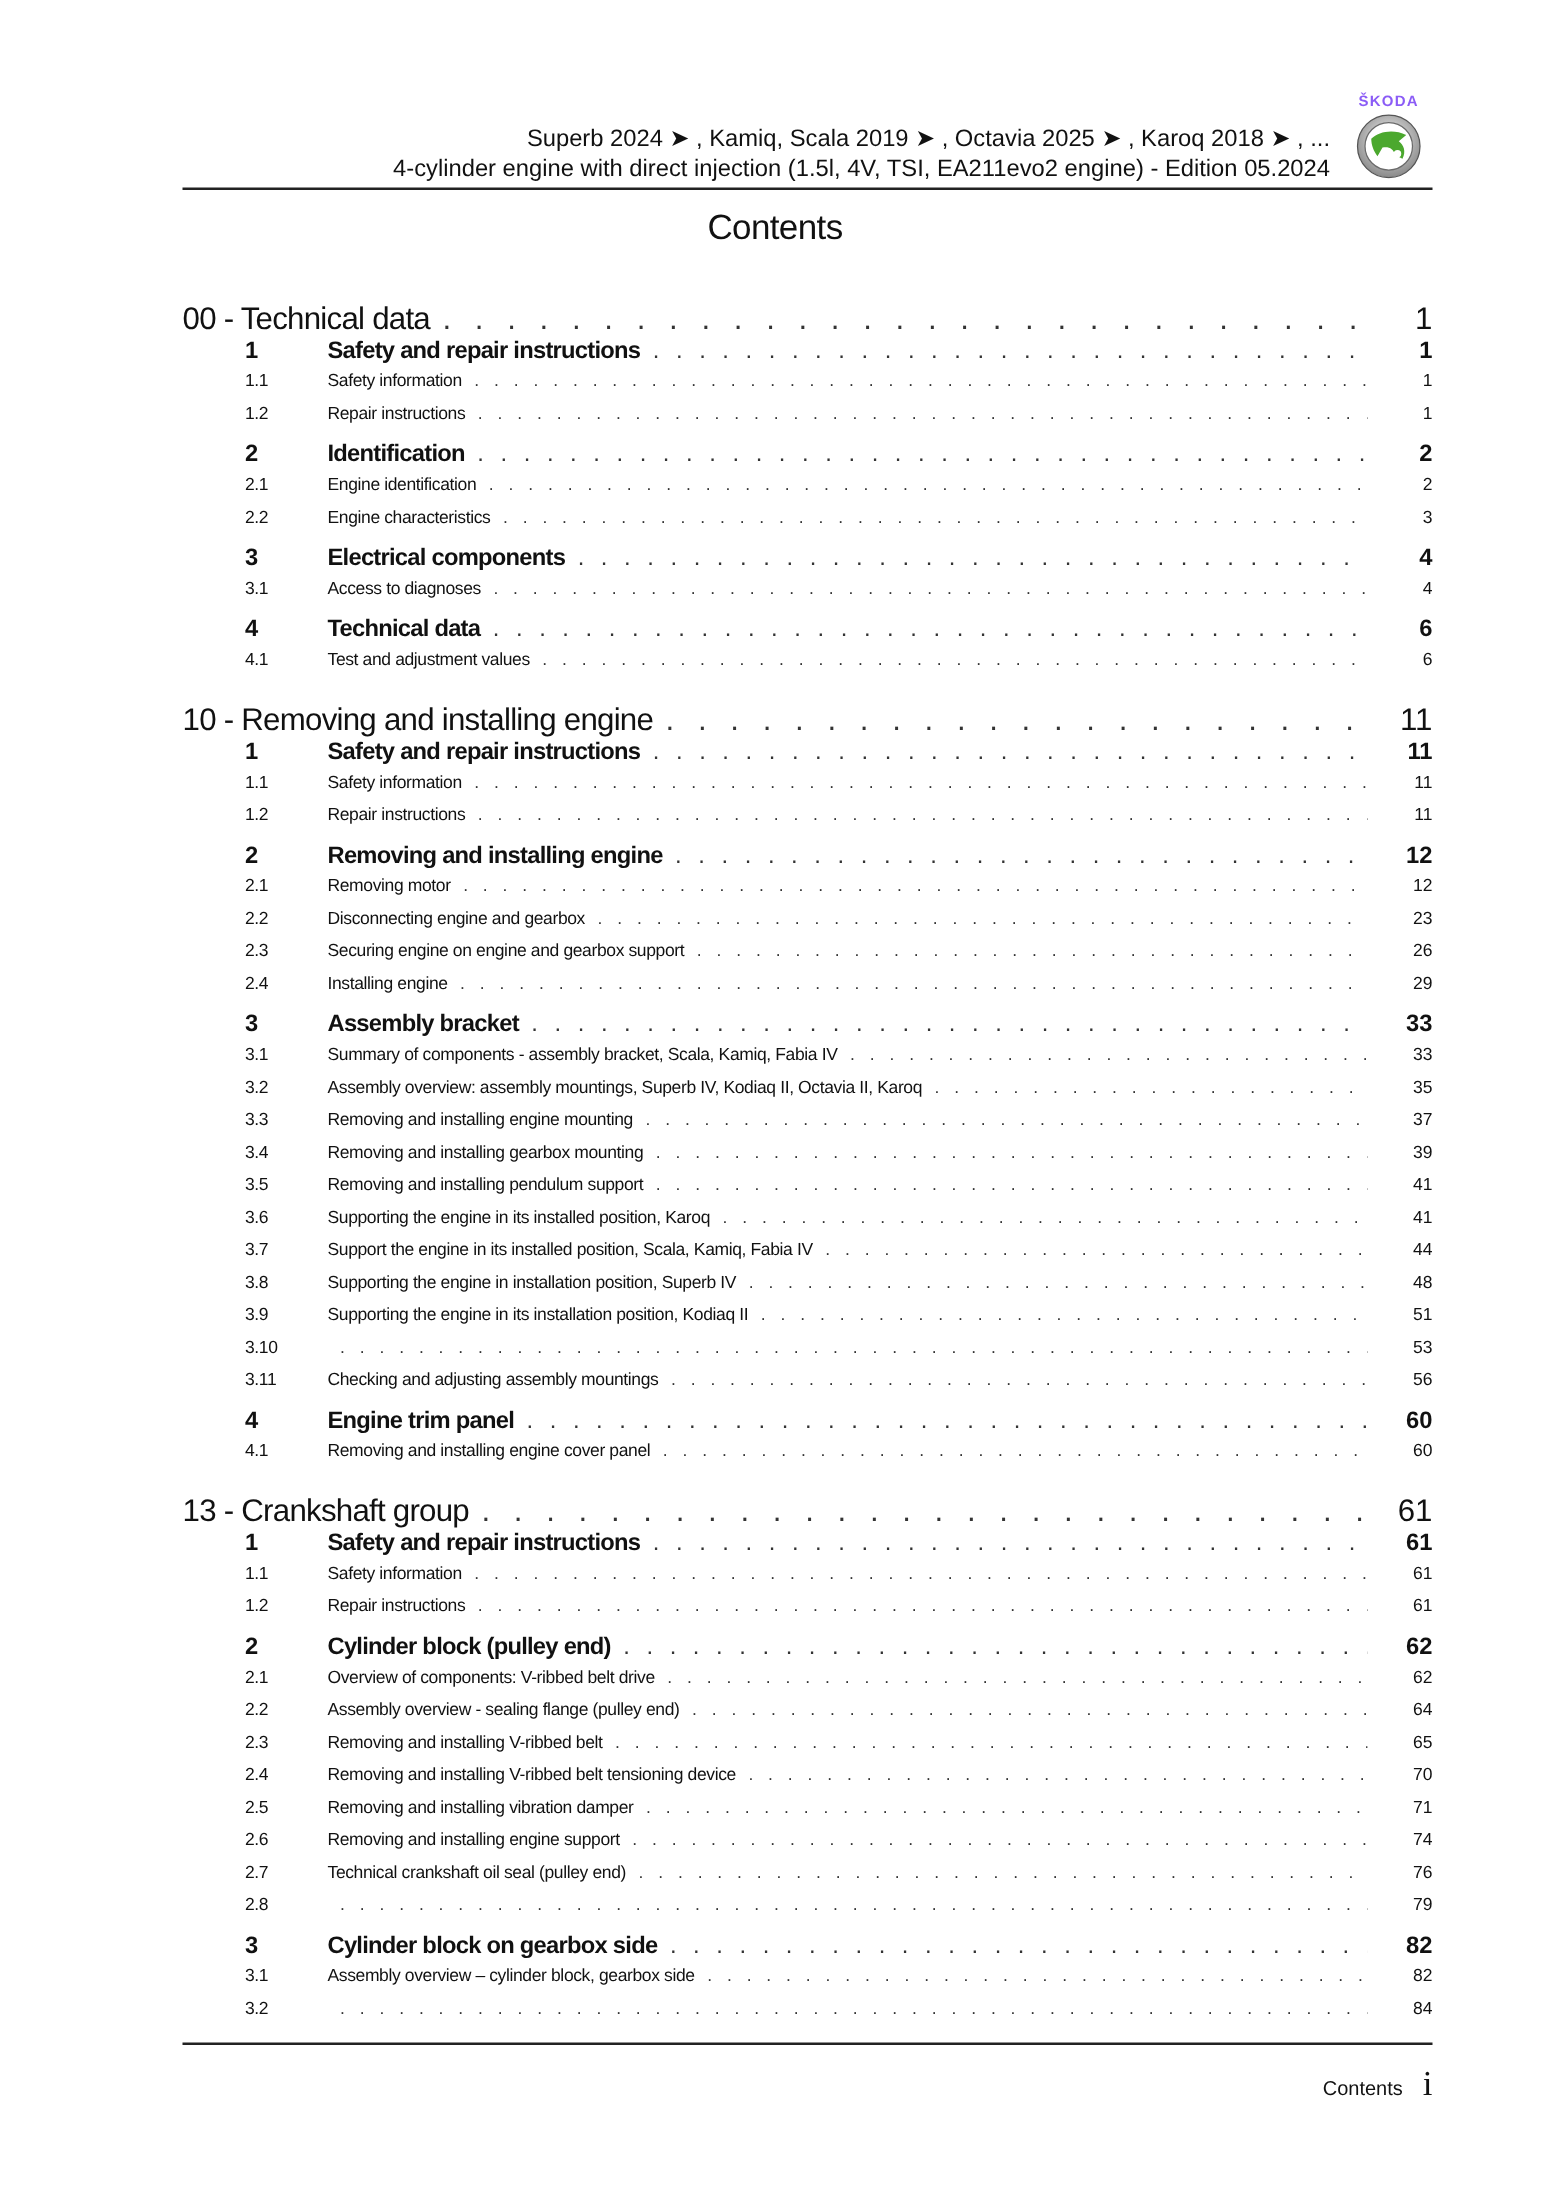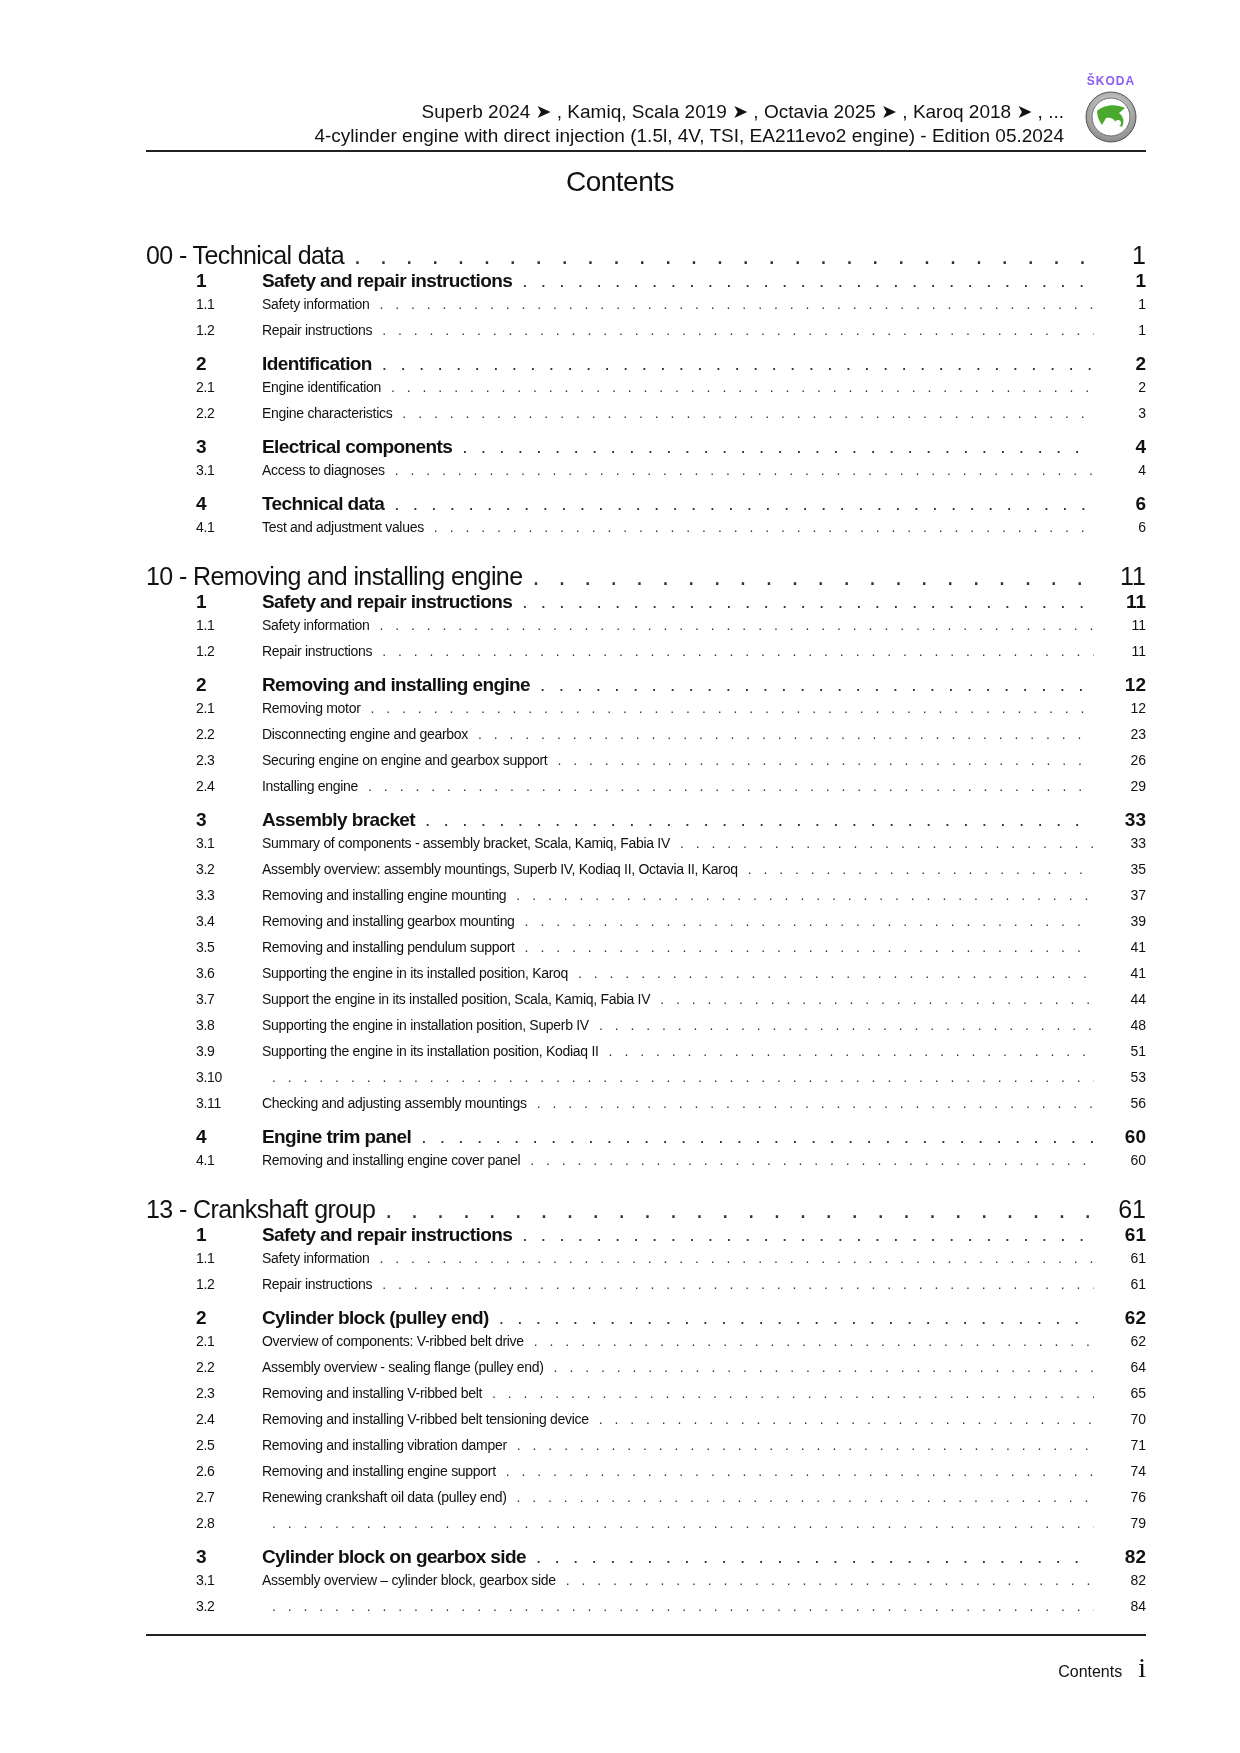--- a/index.html
+++ b/index.html
@@ -374,21 +374,21 @@
           <span class="page">71</span>
         </div>
         <div class="row lvl2">
           <span class="num">2.6</span>
           <span class="title">Removing and installing engine support</span>
           <span class="leader"> . . . . . . . . . . . . . . . . . . . . . . . . . . . . . . . . . . . . . . . . . . . . . . . . . . . . . . . . . . . . . . . . . . . . . . . . . . .</span>
           <span class="page">74</span>
         </div>
         <div class="row lvl2">
           <span class="num">2.7</span>
-          <span class="title">Renewing crankshaft oil data (pulley end)</span>
+          <span class="title">Technical crankshaft oil seal (pulley end)</span>
           <span class="leader"> . . . . . . . . . . . . . . . . . . . . . . . . . . . . . . . . . . . . . . . . . . . . . . . . . . . . . . . . . . . . . . . . . . . . . . . . . . .</span>
           <span class="page">76</span>
         </div>
         <div class="row lvl2">
           <span class="num">2.8</span>
           <span class="leader"> . . . . . . . . . . . . . . . . . . . . . . . . . . . . . . . . . . . . . . . . . . . . . . . . . . . . . . . . . . . . . . . . . . . . . . . . . . .</span>
           <span class="page">79</span>
         </div>
       </div>
       <div class="sec-group">

